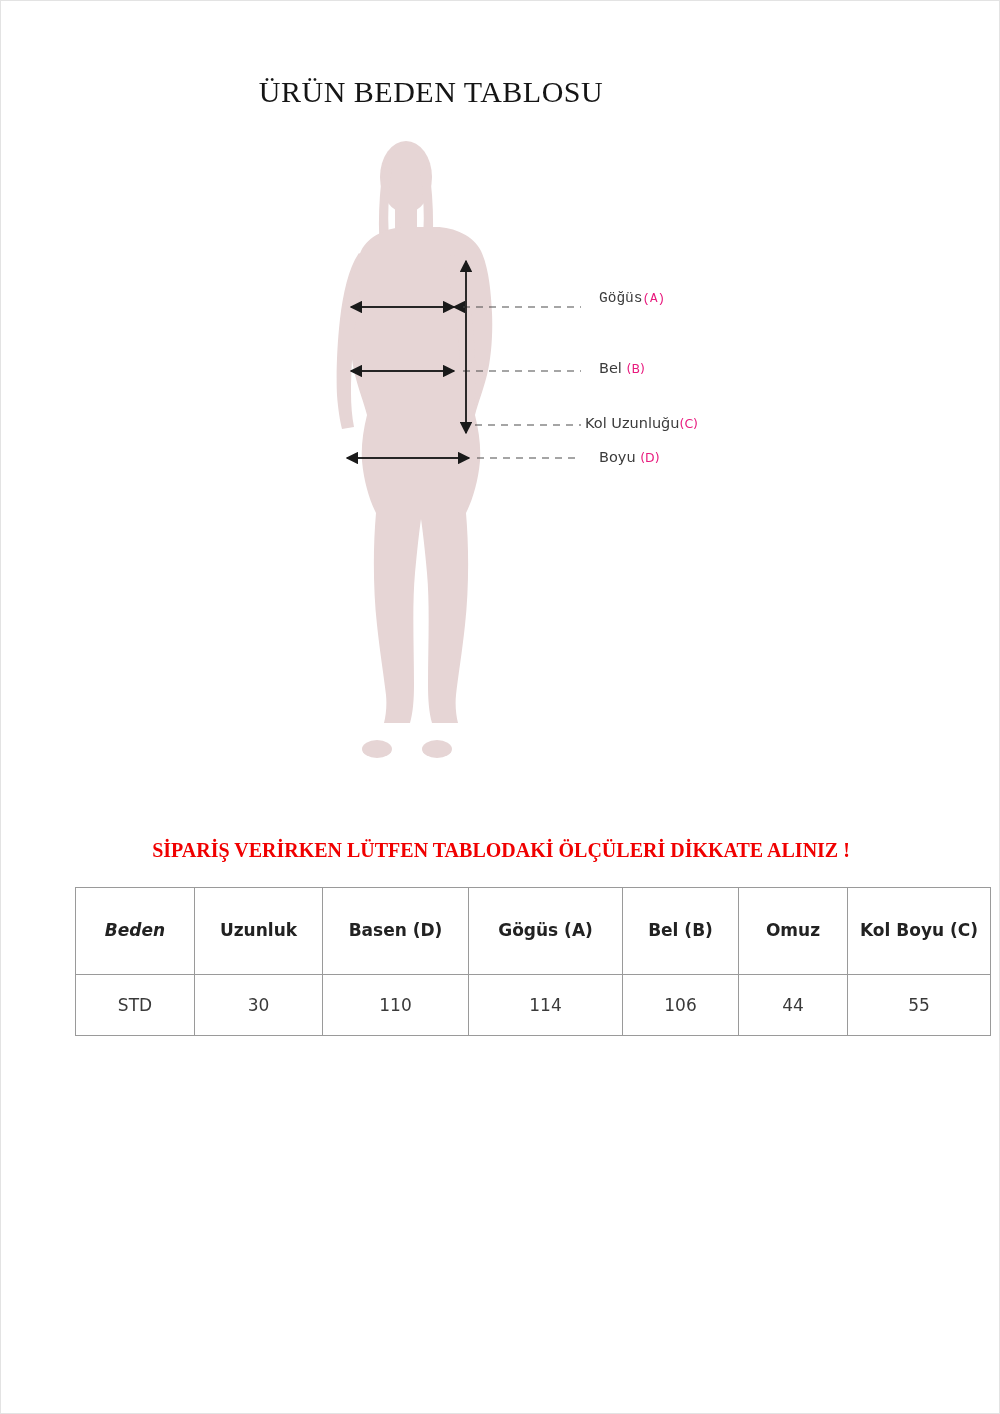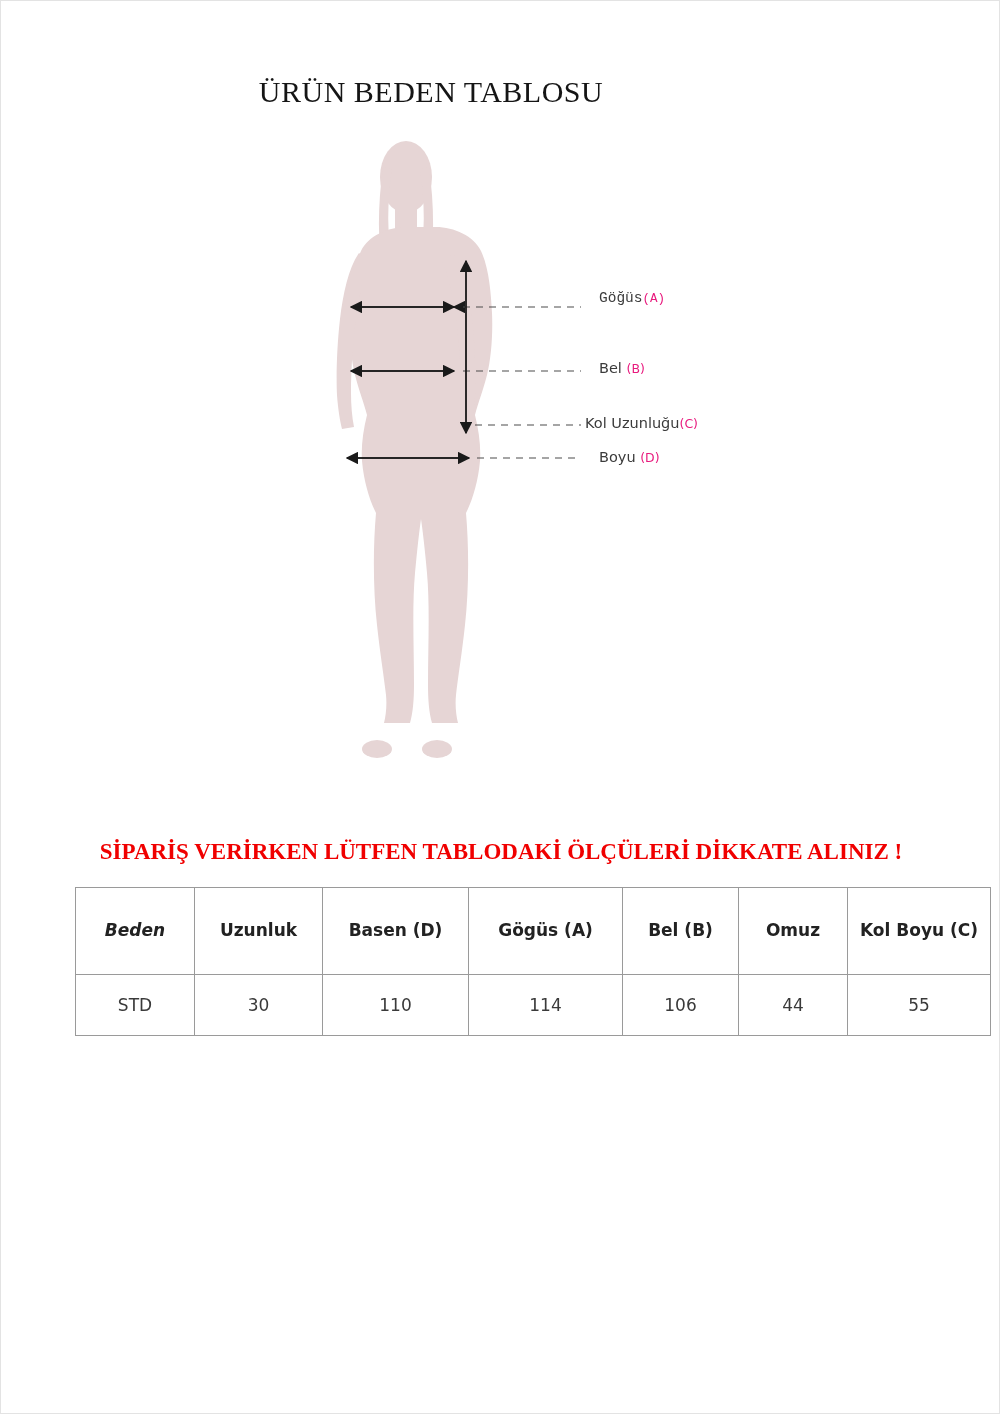--- a/index.html
+++ b/index.html
@@ -81,21 +81,21 @@
     letter-spacing: 0.5px;
   }
   .notice {
     position: absolute;
     left: 0;
     top: 838px;
     width: 1000px;
     text-align: center;
     font-family: "Liberation Serif", serif;
     font-weight: bold;
-    font-size: 23px;
+    font-size: 20px;
     color: #f00000;
   }
 
   
   .size-table {
     position: absolute;
     left: 74px;
     top: 886px;
     width: 852px;
     border-collapse: collapse;

